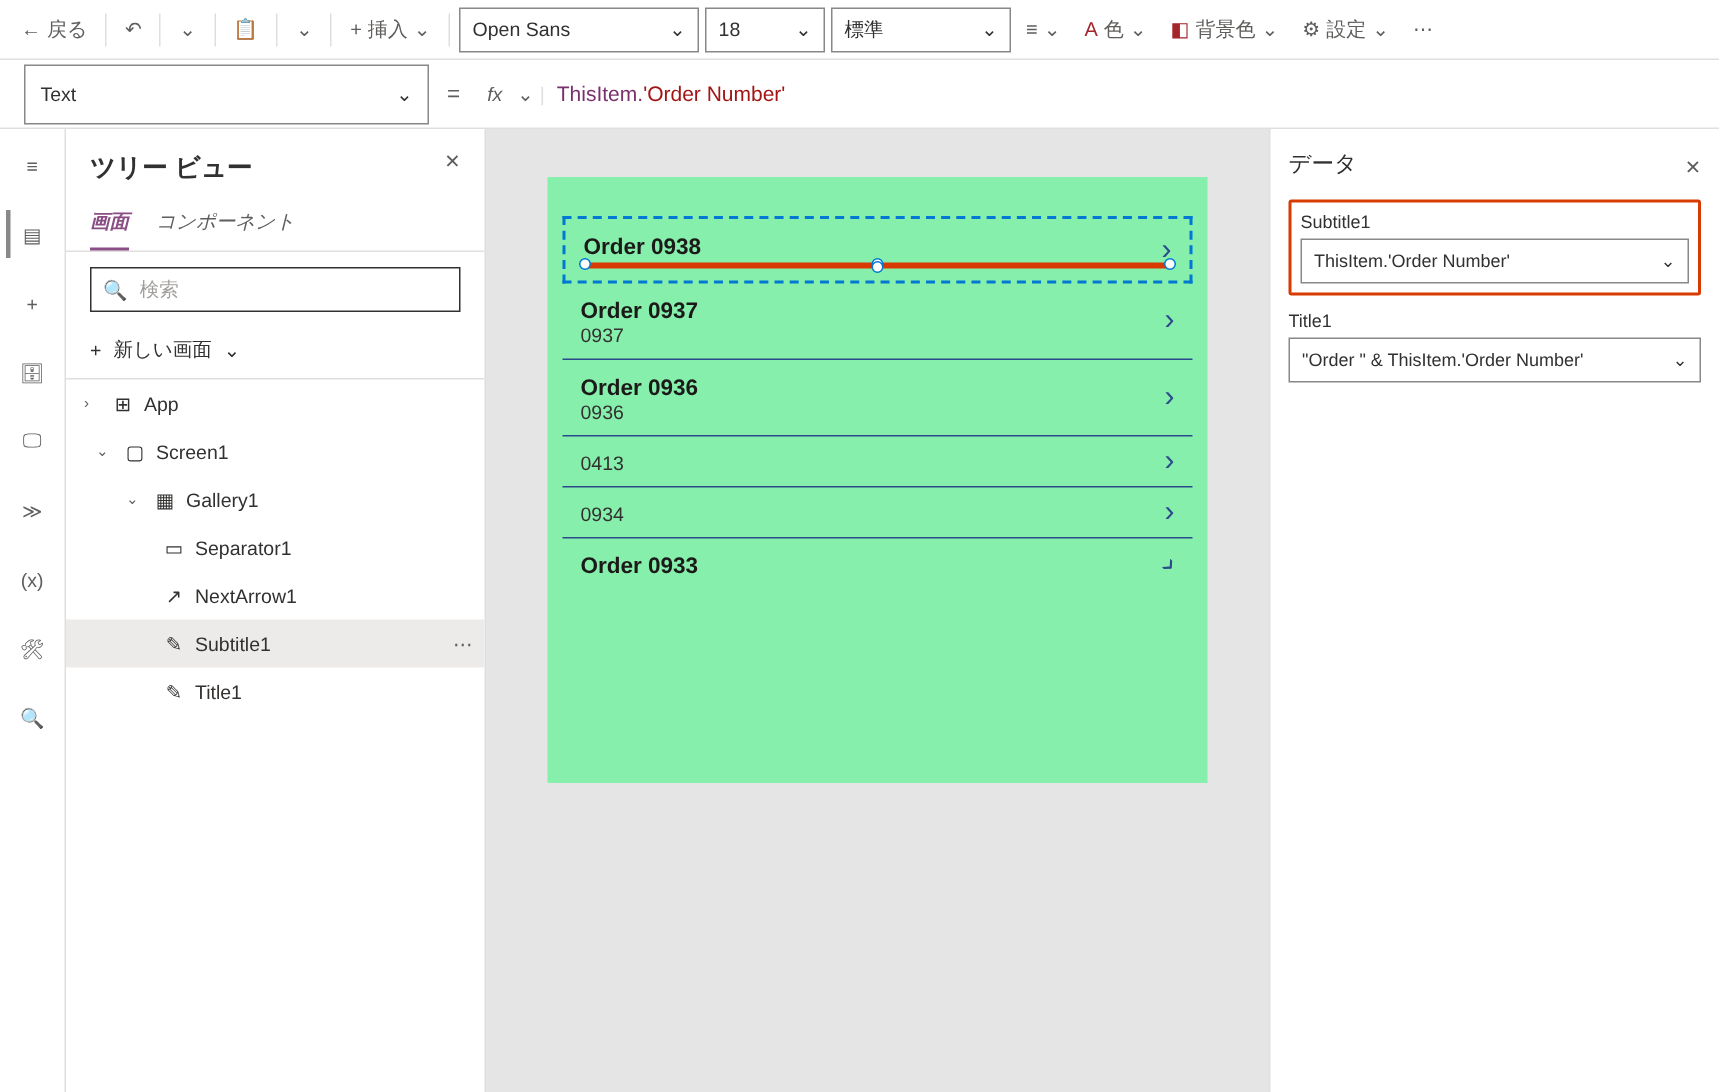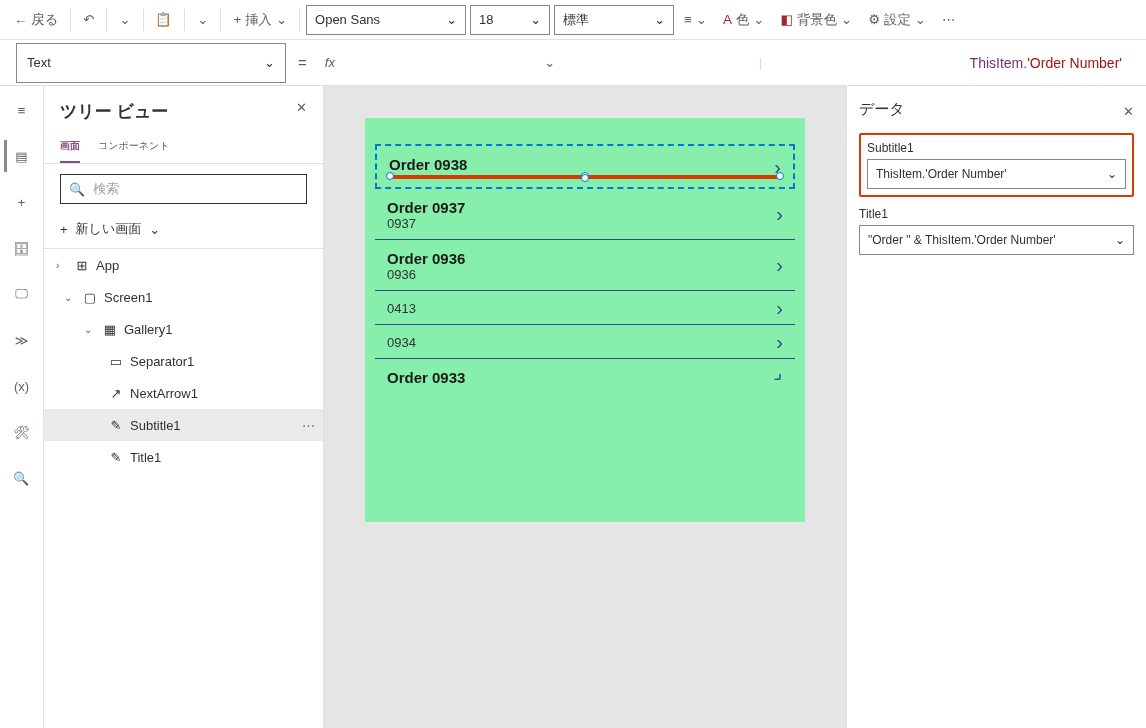--- a/index.html
+++ b/index.html
@@ -10,37 +10,37 @@
 .topbar .sep { width: 1px; height: 22px; background: #e1dfdd; margin: 0 2px; }
 .topbar select, .topbar .combo { height: 30px; border: 1px solid #8a8886; padding: 0 8px; background: #fff; display: inline-flex; align-items: center; gap: 8px; }
 .combo { min-width: 80px; justify-content: space-between; }
 .combo.wide { min-width: 160px; }
 .combo.med { min-width: 120px; }
 .chev::after { content: "⌄"; color: #605e5c; }
 
 .propbar { display: flex; align-items: center; height: 46px; border-bottom: 1px solid #e1dfdd; padding: 0 16px; gap: 12px; }
 .propbar .propsel { height: 40px; border: 1px solid #8a8886; display: flex; align-items: center; justify-content: space-between; padding: 0 10px; width: 270px; }
 .propbar .eq { font-size: 15px; color: #605e5c; }
-.propbar .fxbar { flex: 1; display: flex; align-items: center; height: 30px; justify-content: space-between; }
+.propbar .fxbar { flex: 1; display: flex; align-items: center; height: 30px; }
 .propbar .fx { font-style: italic; color: #605e5c; padding: 0 6px; }
 .propbar .fxv { color: #605e5c; padding: 0 4px; }
 .propbar .formula { padding: 0 8px; font-family: Consolas, monospace; font-size: 14px; }
 .formula .kw { color: #7a306c; }
 .formula .str { color: #a31515; }
 
 .main { display: flex; height: calc(728px - 40px - 46px); }
 .sidebar { width: 44px; border-right: 1px solid #e1dfdd; display: flex; flex-direction: column; align-items: center; padding-top: 8px; gap: 14px; }
 .sidebar .sbtn { width: 32px; height: 32px; display: flex; align-items: center; justify-content: center; color: #605e5c; cursor: pointer; }
 .sidebar .sbtn.active { border-left: 3px solid #8a8886; margin-left:-3px; }
 
 .treepanel { width: 280px; border-right: 1px solid #e1dfdd; display: flex; flex-direction: column; }
 .treehdr { display: flex; align-items: flex-start; justify-content: space-between; padding: 14px 16px 8px; gap: 29px; }
 .treehdr h2 { font-size: 17px; font-weight: 600; color: #323130; }
 .tabs { display: flex; border-bottom: 1px solid #e1dfdd; padding: 0 16px; gap: 18px; }
-.tabs .tab { padding: 8px 0; font-size: 10px; color: #605e5c; cursor: pointer; }
+.tabs .tab { padding: 8px 0; font-size: 13px; color: #605e5c; cursor: pointer; font-style: italic; }
 .tabs .tab.active { color: #8a4e85; border-bottom: 2px solid #8a4e85; font-weight: 600; }
 .search { margin: 10px 16px; height: 30px; border: 1px solid #323130; display: flex; align-items: center; padding: 0 8px; gap: 8px; color: #605e5c; }
 .newscreen { padding: 6px 16px 10px; display: flex; align-items: center; gap: 8px; color: #323130; border-bottom: 1px solid #e1dfdd; }
 .tree { flex: 1; overflow: auto; }
 .node { display: flex; align-items: center; height: 32px; padding-right: 8px; cursor: pointer; gap: 6px; }
 .node.d0 { padding-left: 12px; }
 .node.d1 { padding-left: 20px; }
 .node.d2 { padding-left: 40px; }
 .node.d3 { padding-left: 64px; }
 .node.sel { background: #edebe9; }

